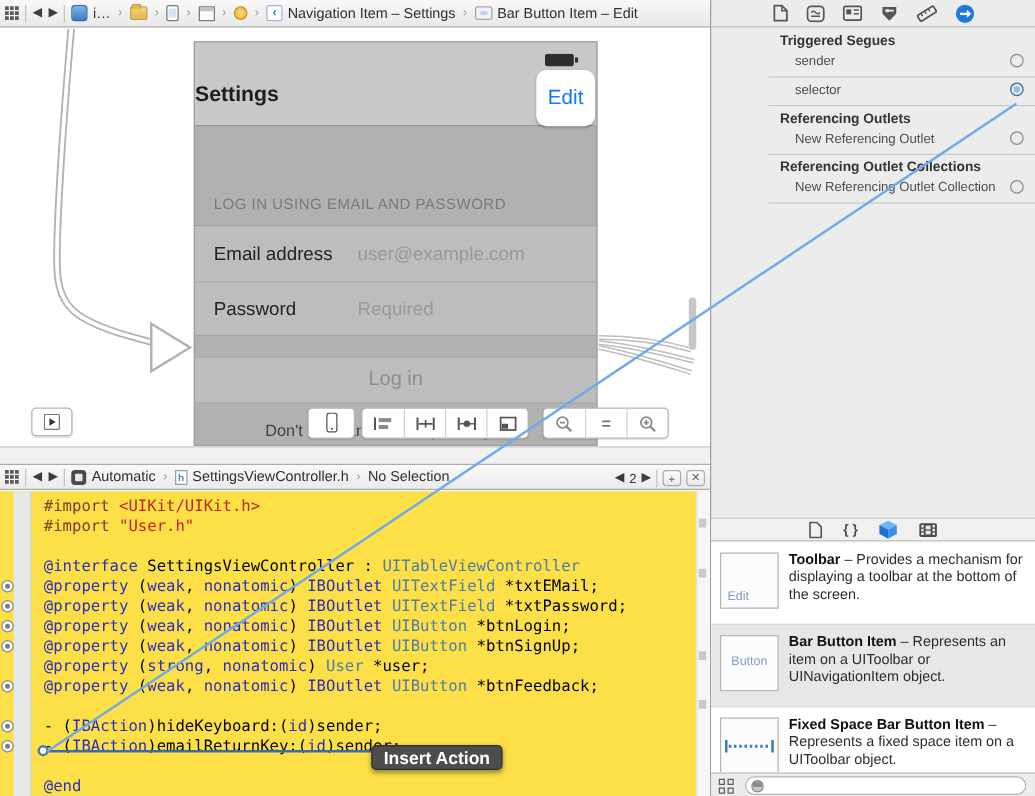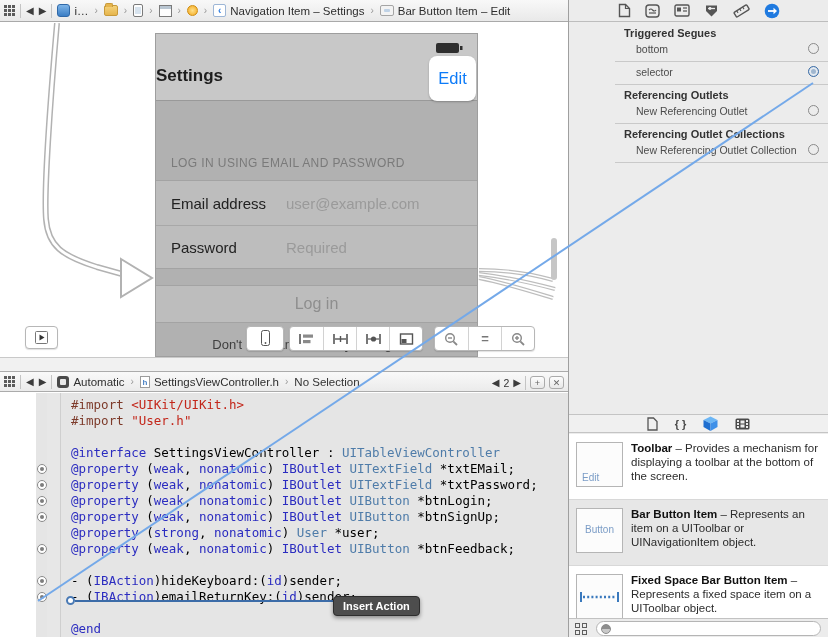--- a/index.html
+++ b/index.html
@@ -57,33 +57,33 @@
   .split-strip { position:absolute; left:0; top:357px; width:568px; height:14px; background:#f1f1f1; border-top:1px solid #c9c9c9; }
   .code-jumpbar { position:absolute; left:0; top:371px; width:568px; height:21px; background:linear-gradient(#f9f9f9,#ebebeb); border-top:1px solid #ababab; border-bottom:1px solid #ababab; display:flex; align-items:center; padding:0 4px; gap:5px; font-size:11.5px; }
   .auto-icon { width:12px; height:12px; border-radius:3px; background:#4a4a4a; position:relative; }
   .auto-icon:before { content:""; position:absolute; left:3px; top:3px; width:6px; height:6px; background:#e8e8e8; border-radius:1px; }
   .hfile-icon { width:10px; height:12px; border:1px solid #9c9c9c; background:#fff; font-size:8px; color:#4a82c4; text-align:center; line-height:11px; font-weight:bold; }
   .jump-right { position:absolute; right:4px; top:0; height:21px; display:flex; align-items:center; gap:4px; }
   .mini-btn { width:15px; height:13px; border:1px solid #ababab; border-radius:3px; background:linear-gradient(#fdfdfd,#e8e8e8); font-size:9px; color:#666; display:flex; align-items:center; justify-content:center; }
   .counter { font-size:10.5px; color:#333; }
 
   
-  .code-editor { position:absolute; left:0; top:393px; width:568px; height:244px; background:#e5e5e5; font-family:"DejaVu Sans Mono","Liberation Mono",monospace; font-size:12.5px;margin-left:36px; }
+  .code-editor { position:absolute; left:0; top:393px; width:568px; height:244px; background:#fde047; font-family:"DejaVu Sans Mono","Liberation Mono",monospace; font-size:12.5px; }
   .gutter-ribbon { position:absolute; left:11px; top:0; width:14px; height:100%; background:#e7e7e7; border-right:1px solid #cfcfcf; }
   .code-lines { position:absolute; left:0; top:4px; right:12px; }
   .code-line { position:relative; height:16px; line-height:16px; white-space:pre; padding-left:35px; }
   .well { position:absolute; left:1px; top:3px; width:10px; height:10px; border-radius:50%; border:1px solid #8a8a8a; background:#fff; }
   .well:before { content:""; position:absolute; left:2px; top:2px; width:4px; height:4px; border-radius:50%; background:#7d7d7d; }
   .tk-kw { color:#2b2cc0; } .tk-pre { color:#7d3a2a; } .tk-str { color:#c3271b; } .tk-cls { color:#4f7ca9; } .tk-pl { color:#000; }
   .code-scrollstrip { position:absolute; right:0; top:0; width:11px; height:100%; background:#f6f6f6; border-left:1px solid #e0e0e0; }
   .code-mark { position:absolute; right:3px; width:6px; height:7px; background:#c9c9c9; }
 
   .insert-line { position:absolute; left:39px; top:207px; width:306px; height:2px; background:#3c6ca8; z-index:30; }
   .insert-circle { position:absolute; left:30px; top:203px; width:9px; height:9px; border:2px solid #4a7ab5; border-radius:50%; background:#fff; z-index:30; }
-  .insert-tooltip { position:absolute; left:297px; top:203px; height:20px; padding:0 9px; background:#4d4d4d; border:1px solid #2e2e2e; border-radius:4px; color:#fff; font-family:"Liberation Sans",sans-serif; font-size:11px; font-weight:bold; line-height:18px; box-shadow:0 2px 4px rgba(0,0,0,.4); z-index:40; }
+  .insert-tooltip { position:absolute; left:297px; top:203px; height:20px; padding:0 9px; background:#4d4d4d; border:1px solid #2e2e2e; border-radius:4px; color:#fff; font-family:"Liberation Sans",sans-serif; font-size:14px; font-weight:bold; line-height:18px; box-shadow:0 2px 4px rgba(0,0,0,.4); z-index:40; }
 
   
   .inspector { position:absolute; left:568px; top:0; width:260px; height:637px; background:#ececec; border-left:1px solid #9f9f9f; }
   .insp-tabs { position:absolute; left:0; top:0; right:0; height:22px; border-bottom:1px solid #bdbdbd; display:flex; align-items:center; justify-content:center; gap:14px; }
   .conn-sections { position:absolute; left:0; top:23px; right:0; }
   .conn-section { border-bottom:1px solid #c9c9c9; padding:2px 0 3px;margin-left:46px; }
   .conn-header { padding:2px 0 2px 9px; font-size:11px; font-weight:bold; color:#333; }
   .conn-row { position:relative; height:17px; line-height:17px; padding-left:21px; font-size:10.5px; color:#4c4c4c; }
   .conn-circle { position:absolute; right:9px; top:2px; width:11px; height:11px; border-radius:50%; border:1px solid #8a8a8a; background:#ececec; }
   .conn-circle.connected { border-color:#3f6fa8; background:#9fb6cf; box-shadow:inset 0 0 0 2px #e3e9f0; }
@@ -359,21 +359,21 @@
       </svg>
       <svg width="16" height="16">
         <circle cx="8" cy="8" r="7.3" fill="#1f7ae0"></circle>
         <line x1="4" y1="8" x2="11" y2="8" stroke="#fff" stroke-width="1.8"></line>
         <polygon points="9.5,4.8 13,8 9.5,11.2" fill="#fff"></polygon>
       </svg>
     </div>
     <div class="conn-sections" id="conn-sections">
         <div class="conn-section">
           <div class="conn-header">Triggered Segues</div>
-          <div class="conn-row"><span>bottom</span><span class="conn-circle"></span></div>
+          <div class="conn-row"><span>sender</span><span class="conn-circle"></span></div>
         </div>
         <div class="conn-section">
           <div class="conn-row"><span>selector</span><span class="conn-circle connected"></span></div>
         </div>
         <div class="conn-section">
           <div class="conn-header">Referencing Outlets</div>
           <div class="conn-row"><span>New Referencing Outlet</span><span class="conn-circle"></span></div>
         </div>
         <div class="conn-section">
           <div class="conn-header">Referencing Outlet Collections</div>

